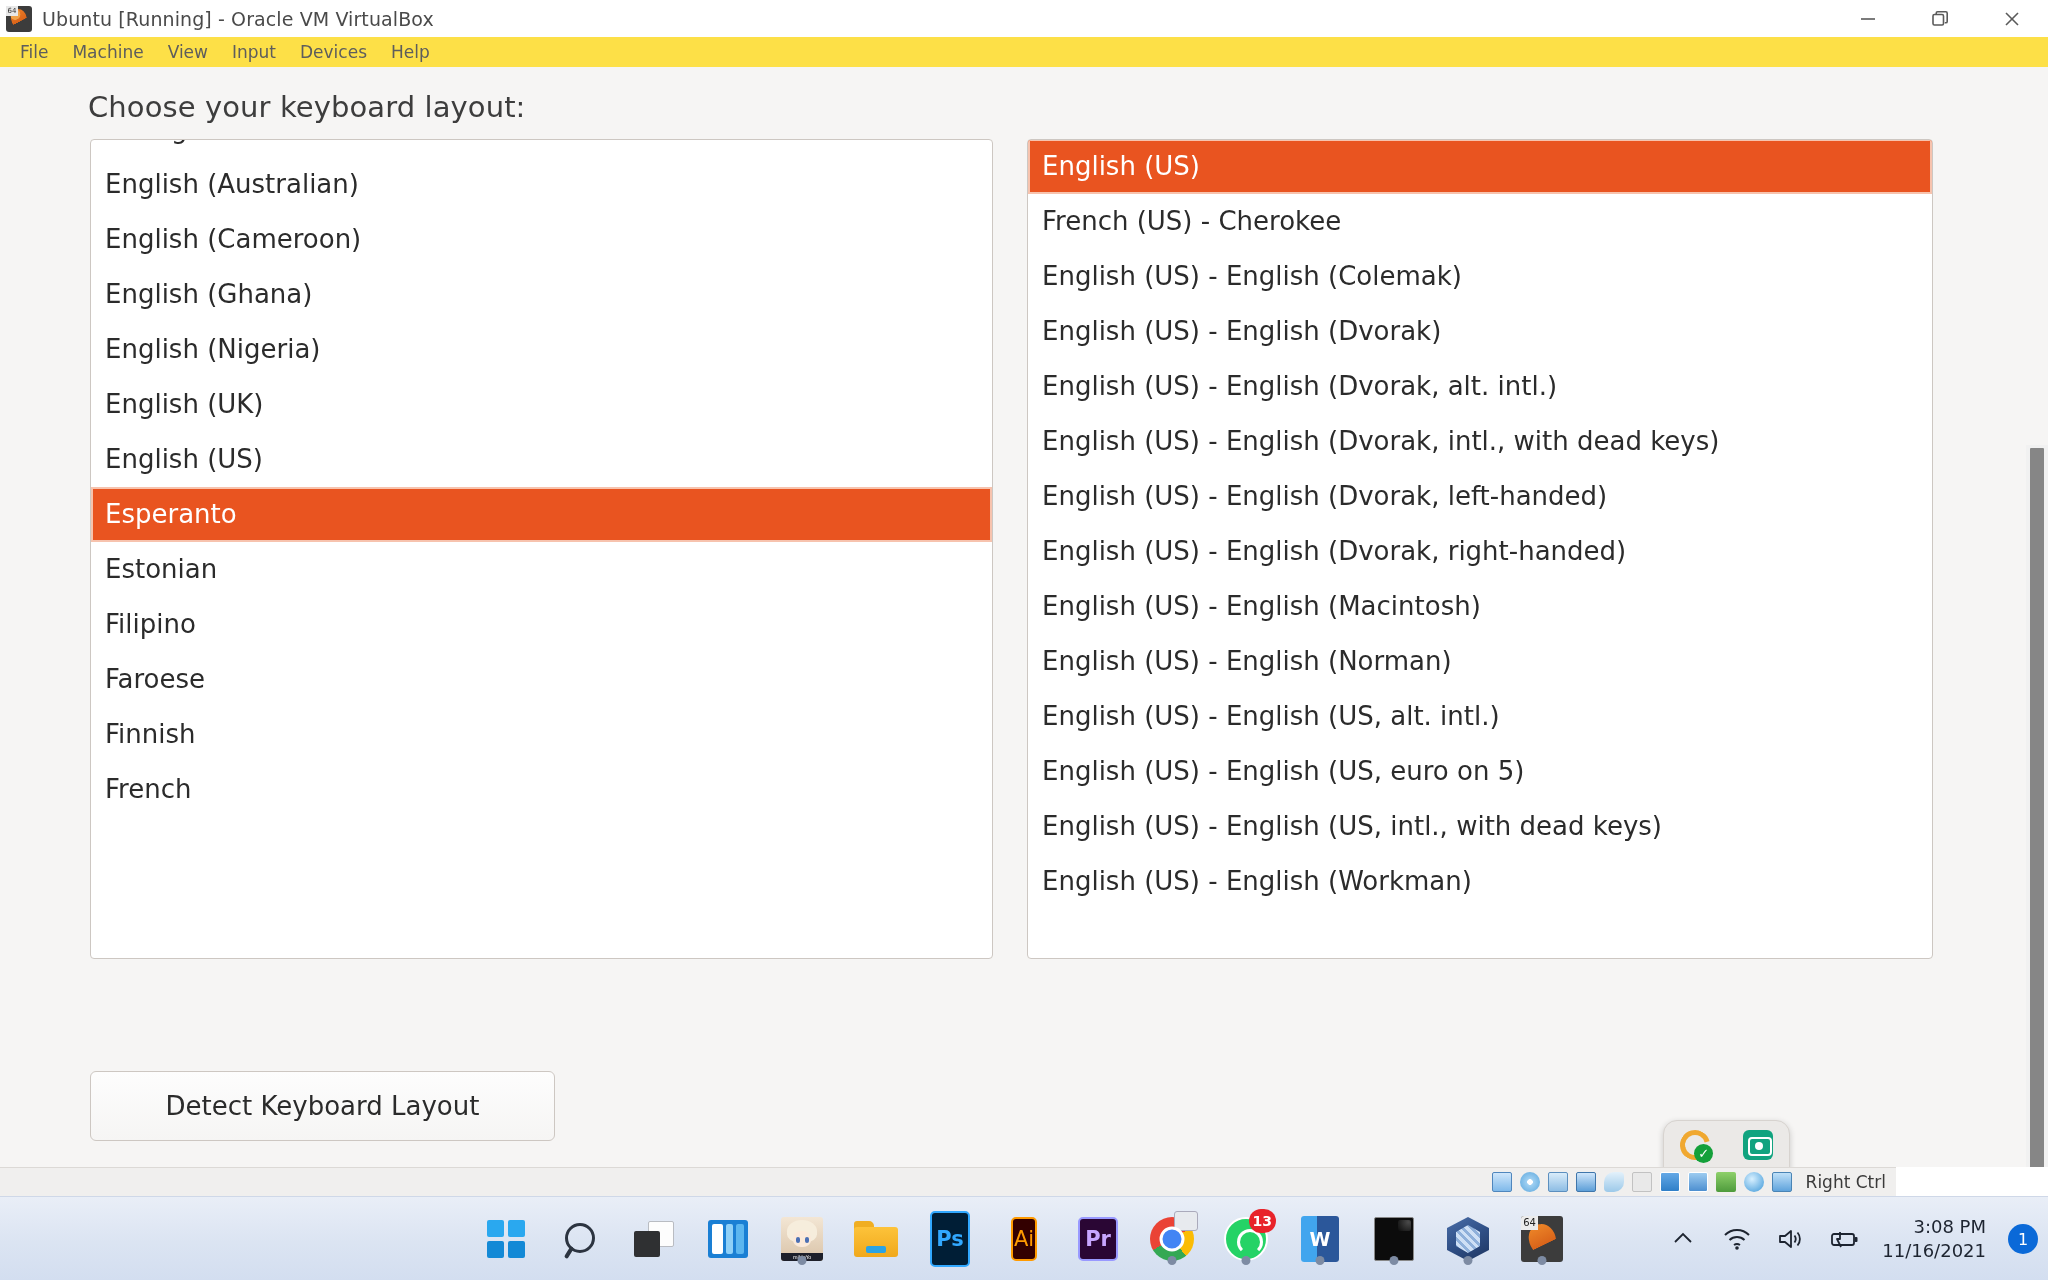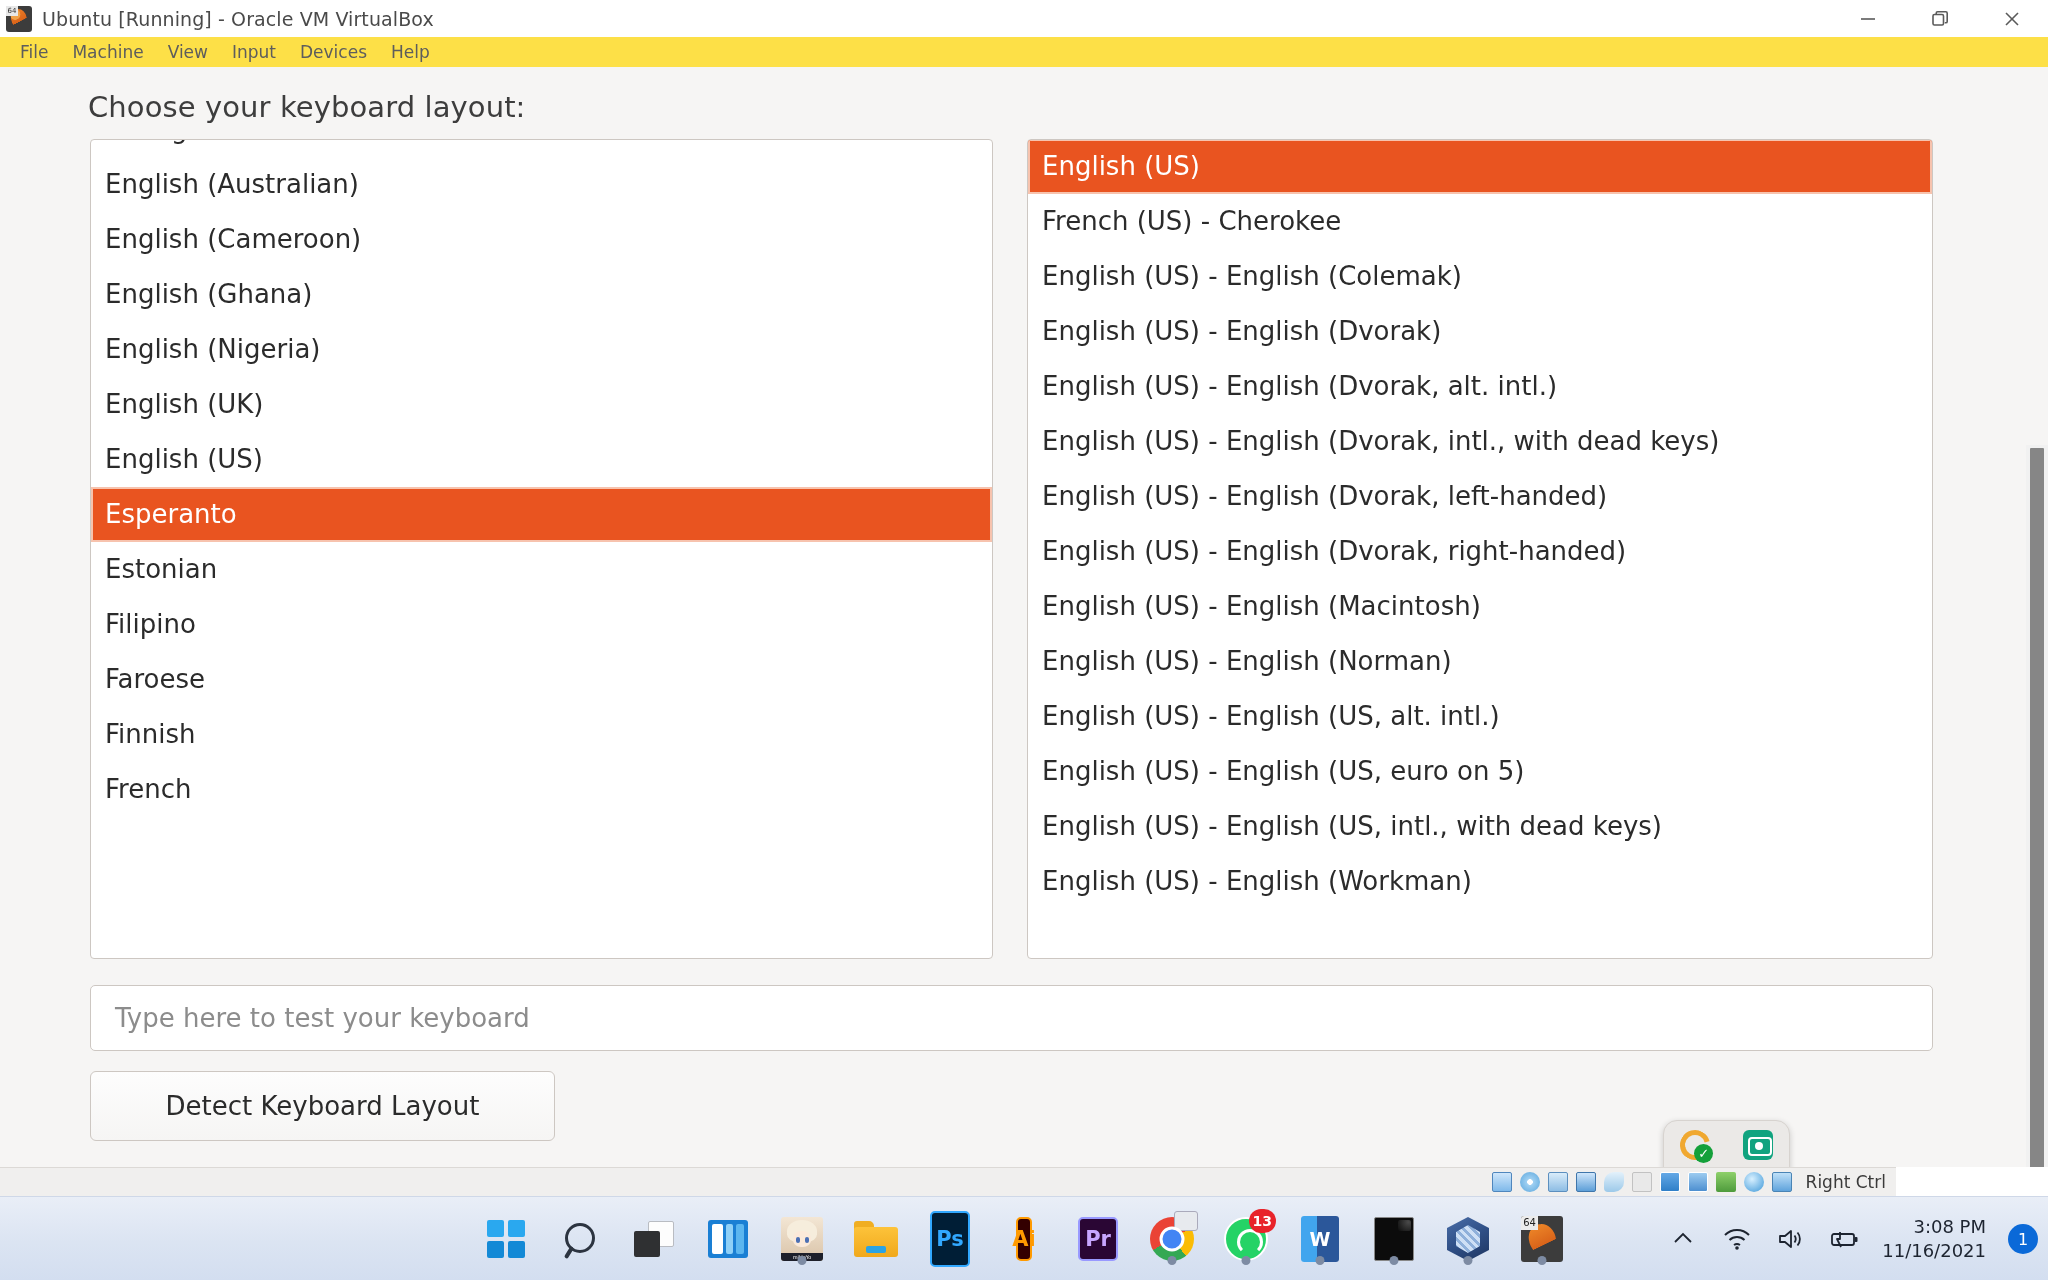--- a/index.html
+++ b/index.html
@@ -250,22 +250,22 @@
   .ic-genshin .eye.l{ left:15px; } .ic-genshin .eye.r{ left:24px; }
   .ic-genshin .cap  { position:absolute; left:0; bottom:0; width:100%; height:8px; background:#1d1f2a; color:#fff; font-size:5px; text-align:center; line-height:8px; }
 
   .ic-folder { width:44px; height:36px; position:relative; }
   .ic-folder .back { position:absolute; left:0; top:0; width:20px; height:9px; background:#f0ae22; border-radius:3px 5px 0 0; }
   .ic-folder .body { position:absolute; left:0; top:6px; width:44px; height:30px; background:linear-gradient(180deg,#fdc33a,#f0a81c); border-radius:3px; }
   .ic-folder .slot { position:absolute; left:12px; bottom:4px; width:20px; height:7px; background:#2ba3e3; border-radius:2px; }
 
   .ic-ps { width:40px; height:56px; background:#001e36; border:2px solid #31a8ff; border-radius:5px; color:#31a8ff;
            font-size:21px; font-weight:bold; display:flex; align-items:center; justify-content:center; font-family:"DejaVu Sans",sans-serif; }
-  .ic-ai { width:16px; height:44px; background:#330000; border:2px solid #ff9a00; border-radius:5px; color:#ff9a00;
-           font-size:21px; font-weight:bold; display:flex; align-items:center; justify-content:center; font-family:"DejaVu Sans",sans-serif; }
+  .ic-ai { width:26px; height:44px; background:#330000; border:2px solid #ff9a00; border-radius:5px; color:#ff9a00;
+           font-size:21px; font-weight:normal; display:flex; align-items:center; justify-content:center; font-family:"DejaVu Sans",sans-serif; }
   .ic-pr { width:40px; height:44px; background:#2a0634; border:2px solid #9999ff; border-radius:5px; color:#c7a6ff;
            font-size:21px; font-weight:bold; display:flex; align-items:center; justify-content:center; font-family:"DejaVu Sans",sans-serif; }
 
   .ic-chrome { width:44px; height:44px; border-radius:50%; position:relative;
     background: conic-gradient(from -60deg, #ea4335 0deg 120deg, #fbbc05 120deg 200deg, #34a853 200deg 300deg, #ea4335 300deg 360deg); }
   .ic-chrome::after { content:""; position:absolute; left:50%; top:50%; transform:translate(-50%,-50%);
     width:19px; height:19px; border-radius:50%; background:#4285f4; border:3px solid #fff; }
   .ic-chrome .ov { position:absolute; right:-4px; top:-6px; width:24px; height:20px; background:#e7eaee; border:1.5px solid #aab; border-radius:3px; }
 
   .ic-whatsapp { width:44px; height:44px; border-radius:50%; background:#25d366; position:relative; border:2px solid #fff; }
@@ -393,23 +393,20 @@
           <div class="list-row">English (US) - English (Dvorak, right-handed)</div>
           <div class="list-row">English (US) - English (Macintosh)</div>
           <div class="list-row">English (US) - English (Norman)</div>
           <div class="list-row">English (US) - English (US, alt. intl.)</div>
           <div class="list-row">English (US) - English (US, euro on 5)</div>
           <div class="list-row">English (US) - English (US, intl., with dead keys)</div>
           <div class="list-row">English (US) - English (Workman)</div>
         </div>
     </div>
 
-    <div id="test-input">
-      <span>Type here to test your keyboard</span>
-    </div>
 
     <div id="detect-btn">
       <span>Detect Keyboard Layout</span>
     </div>
 
     <div id="float-panel">
       <div class="fp-cell" id="fp-cell-1">
         <div class="ic-updates">
             <div class="ring"></div>
             <div class="chk">✓</div>

